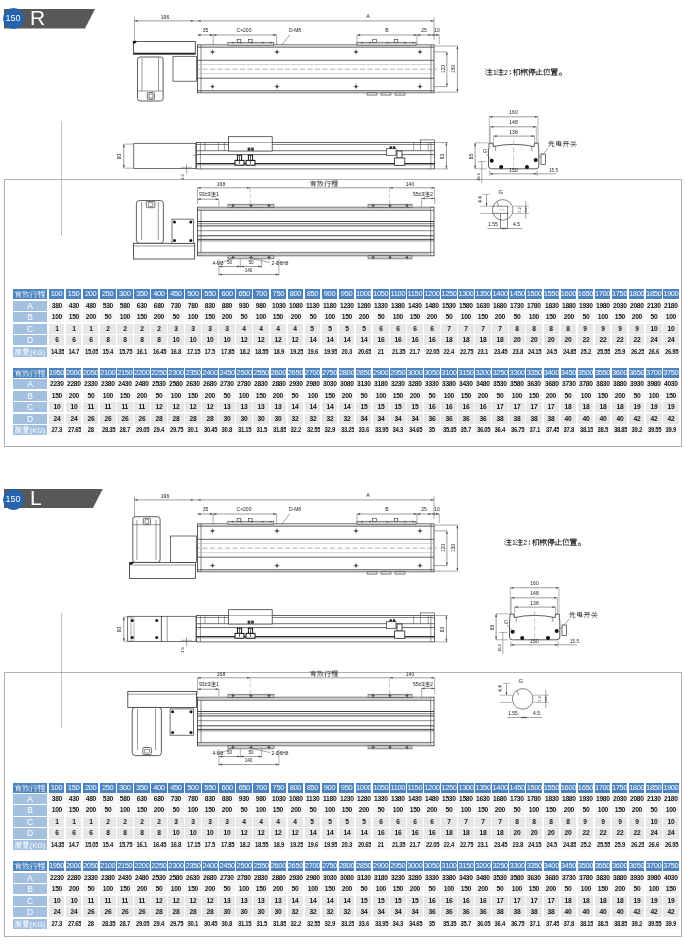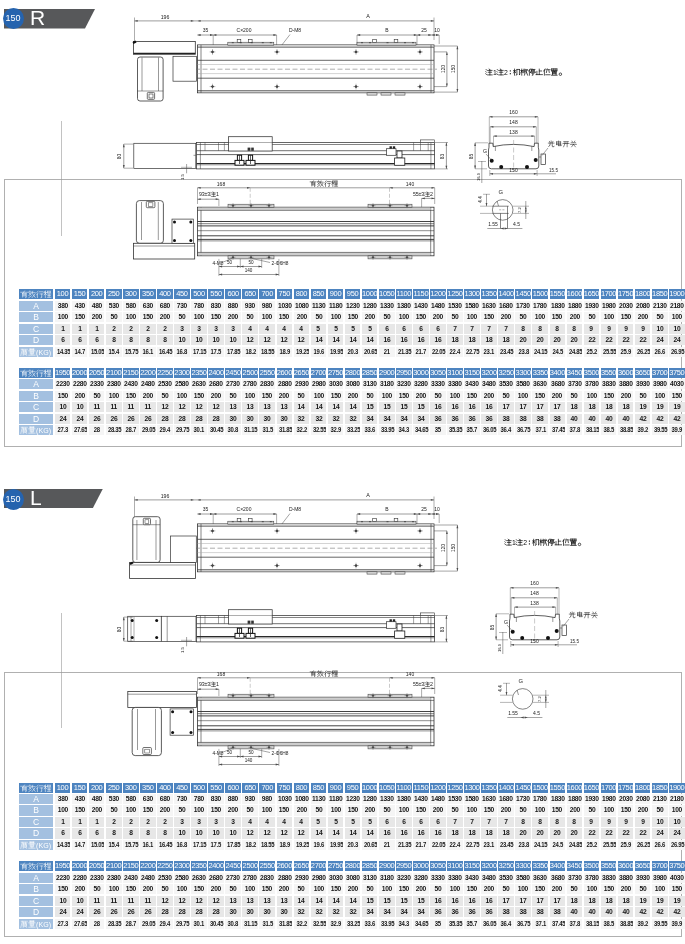--- a/index.html
+++ b/index.html
@@ -1,19 +1,19 @@
 <!DOCTYPE html>
 <html><head><meta charset="utf-8"><style>
 * { margin:0; padding:0; box-sizing:border-box; }
 body { width:685px; height:944px; position:relative; background:#fff; font-family:"Liberation Sans",sans-serif; overflow:hidden; }
 .secbox { position:absolute; left:3.5px; width:678px; height:267.5px; border:0.8px solid #b0b0b0; background:#fff; }
 .banner { position:absolute; left:4px; height:19.5px; background:#57585a; }
 .bl { position:absolute; color:#fff; font-size:21px; line-height:19.5px; left:30px; top:0px; }
 .bcirc { position:absolute; left:2.5px; width:21px; height:21px; border-radius:50%; background:#2563ae; color:#fff; font-size:9px; text-align:center; line-height:21px; }
-.tbl { position:absolute; left:19px; display:grid; grid-template-columns:34.3px repeat(37, 15.68px); gap:1.4px; }
+.tbl { position:absolute; left:13px; display:grid; grid-template-columns:34.3px repeat(37, 15.68px); gap:1.4px; }
 .tbl > div { height:10.1px; overflow:hidden; }
 .hc { background:#4d84c0; color:#fff; font-size:7.5px; text-align:center; line-height:10.2px; letter-spacing:-0.35px; }
 .hl { background:#4d84c0; }
 .lc { background:#a3c0e0; color:#fff; font-size:8.5px; text-align:center; line-height:10.4px; }
 .dc { font-size:7.6px; color:#161616; text-align:center; line-height:10.6px; letter-spacing:-0.3px; font-weight:700; }
 .dc.w { background:#f5f5f5; }
 .dc.g { background:#e7e7e7; }
 .dc i { font-style:normal; display:inline-block; transform:scaleX(0.88); transform-origin:center; }
 .dc.q i { transform:scaleX(0.78); letter-spacing:-0.35px; }
 svg.art { position:absolute; left:0; top:0; }

